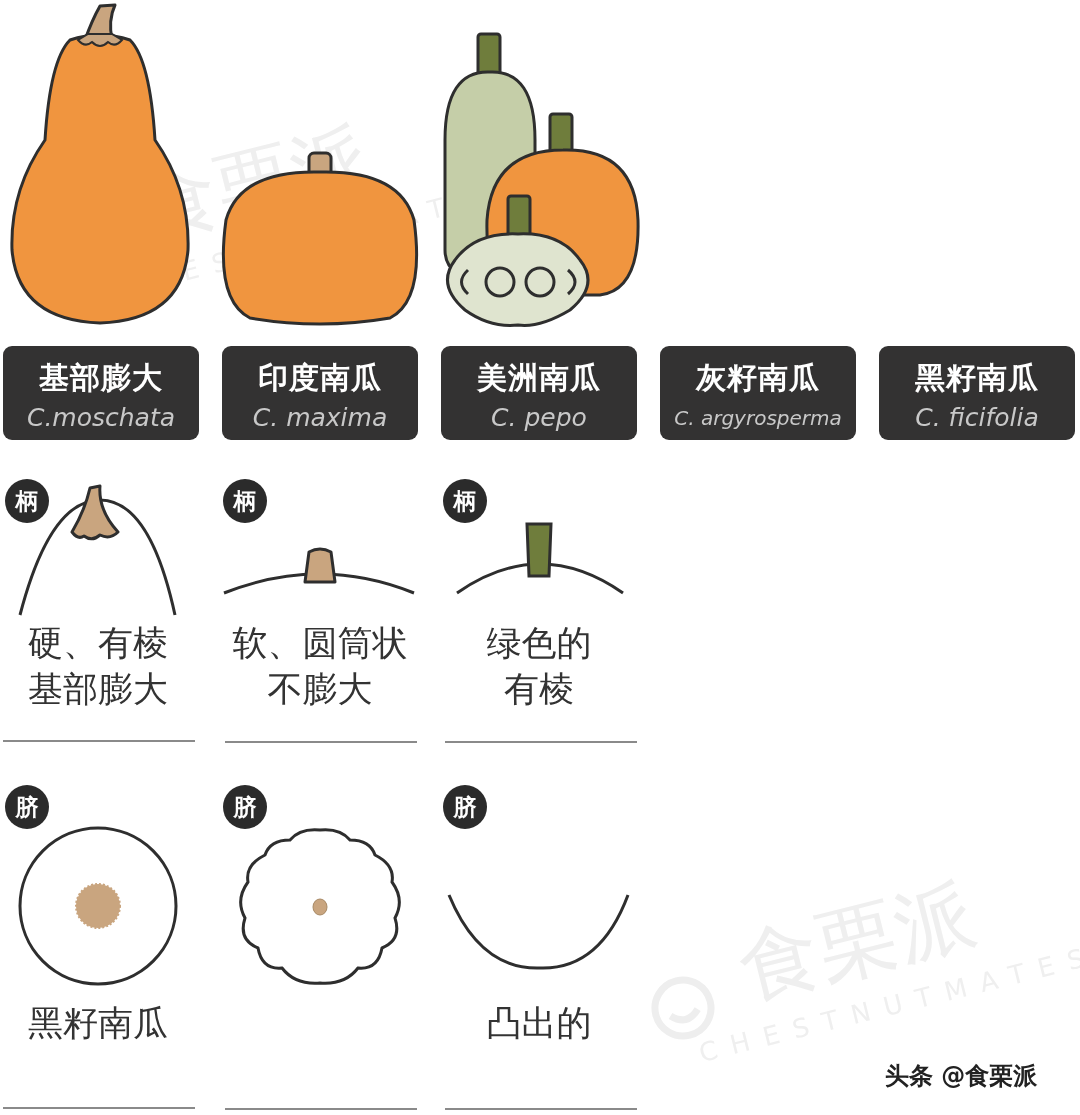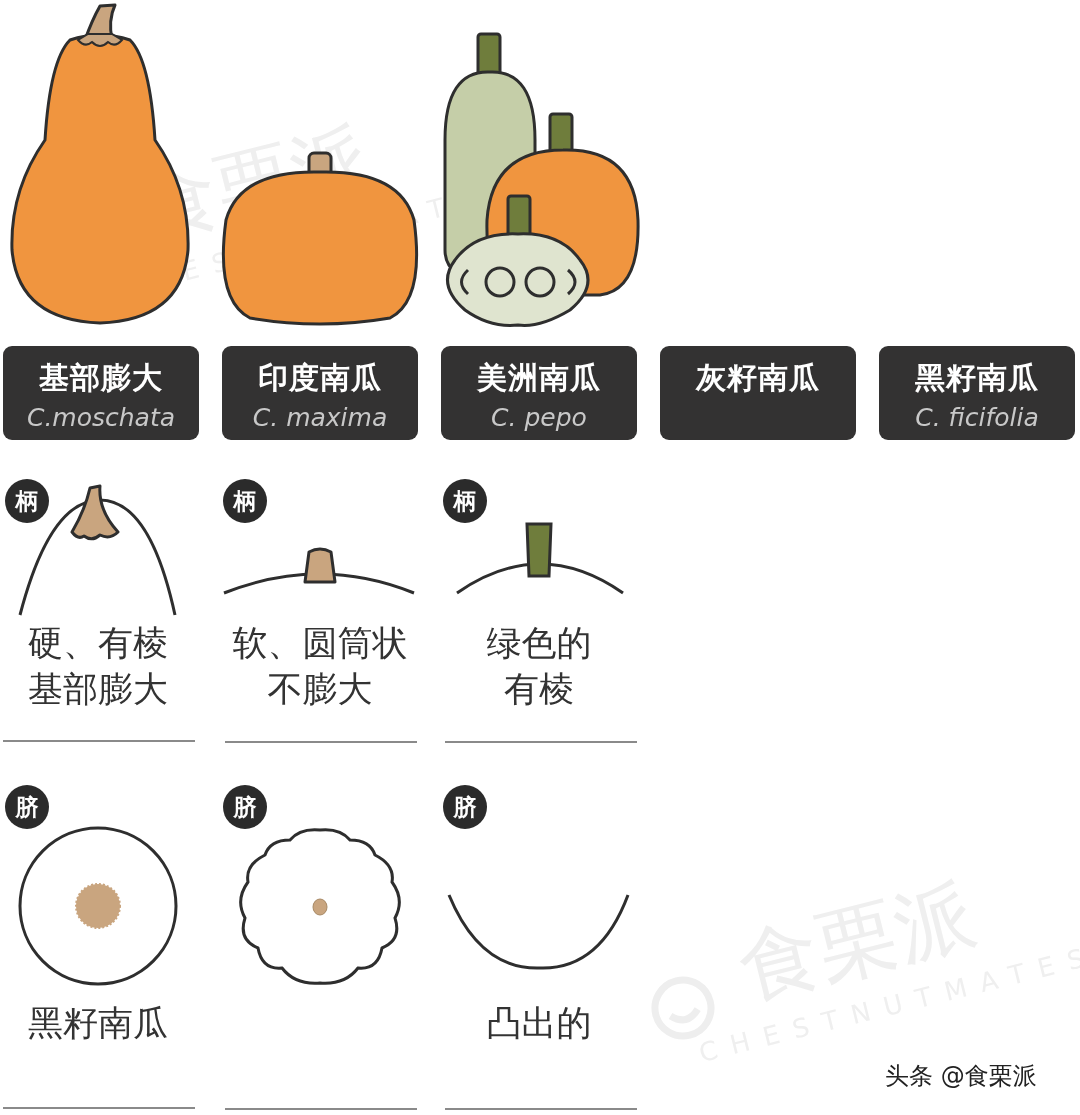--- a/index.html
+++ b/index.html
@@ -11,21 +11,21 @@
   .label-card .cn { display:block; margin-top:14px; font-size:30px; font-weight:bold; letter-spacing:1px;
                     font-family:"DejaVu Sans", sans-serif; line-height:36px; }
   .label-card .latin { display:block; font-size:25px; font-style:italic; color:#c8c8c8;
                        font-family:"DejaVu Sans", sans-serif; line-height:32px;margin-top:6px; }
   .label-card .latin.small { font-size:20px; }
   .badge { position:absolute; width:44px; height:44px; border-radius:50%; background:#2b2b2b; color:#fff;
            font-size:23px; font-weight:bold; text-align:center; line-height:44px; }
   .desc { position:absolute; width:196px; text-align:center; font-size:35px; color:#333; line-height:46px; }
   .rule { position:absolute; height:2px; background:#8a8a8a; width:192px; }
   .wm { position:absolute; color:#efefef; font-family:"DejaVu Sans", sans-serif; }
-  .credit { position:absolute; left:885px; top:1060px; font-size:24px; color:#222; }
+  .credit { position:absolute; left:885px; top:1060px; font-size:24px; color:#222;font-weight:bold; }
 </style>
 </head>
 <body>
 
 <div class="wm" style="left:100px;top:120px;transform:rotate(-14deg);">
   <svg width="60" height="60" viewBox="0 0 60 60" style="position:absolute;left:-40px;top:50px">
       <circle cx="30" cy="30" r="24" fill="none" stroke="#eee" stroke-width="6"></circle>
       <path d="M18 34 Q30 46 42 34" fill="none" stroke="#eee" stroke-width="6"></path>
     </svg>
   <span style="font-size:78px;margin-left:40px">食栗派</span><br>
@@ -74,20 +74,21 @@
 <div class="label-card" style="left:222px">
   <span class="cn">印度南瓜</span>
   <span class="latin">C. maxima</span>
 </div>
 <div class="label-card" style="left:441px">
   <span class="cn">美洲南瓜</span>
   <span class="latin">C. pepo</span>
 </div>
 <div class="label-card" style="left:660px">
   <span class="cn">灰籽南瓜</span>
+  <span class="latin small">C. argyrosperma</span>
 </div>
 <div class="label-card" style="left:879px">
   <span class="cn">黑籽南瓜</span>
   <span class="latin">C. ficifolia</span>
 </div>
 
 <div class="badge" style="left:5px;top:479px">柄</div>
 <div class="badge" style="left:223px;top:479px">柄</div>
 <div class="badge" style="left:443px;top:479px">柄</div>
 

